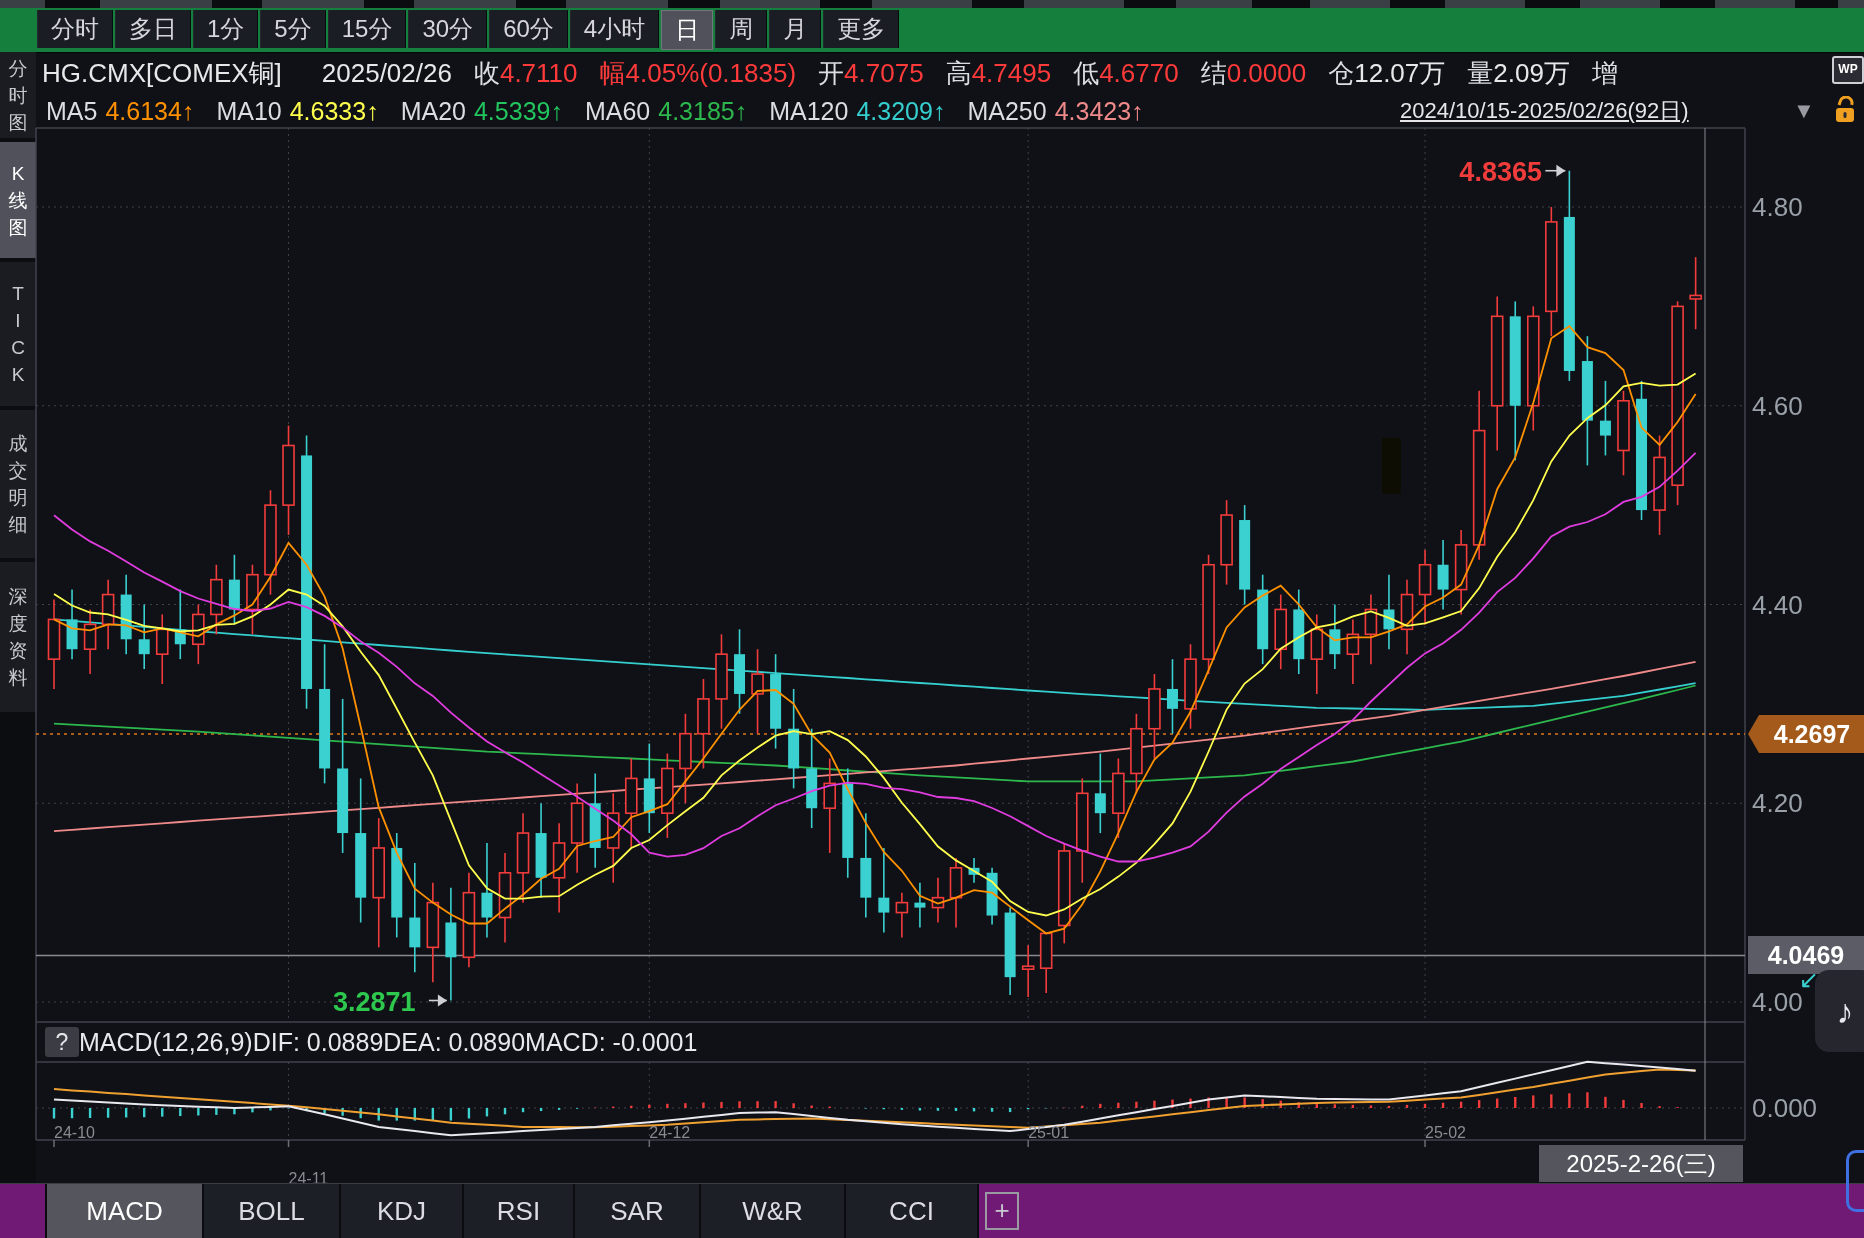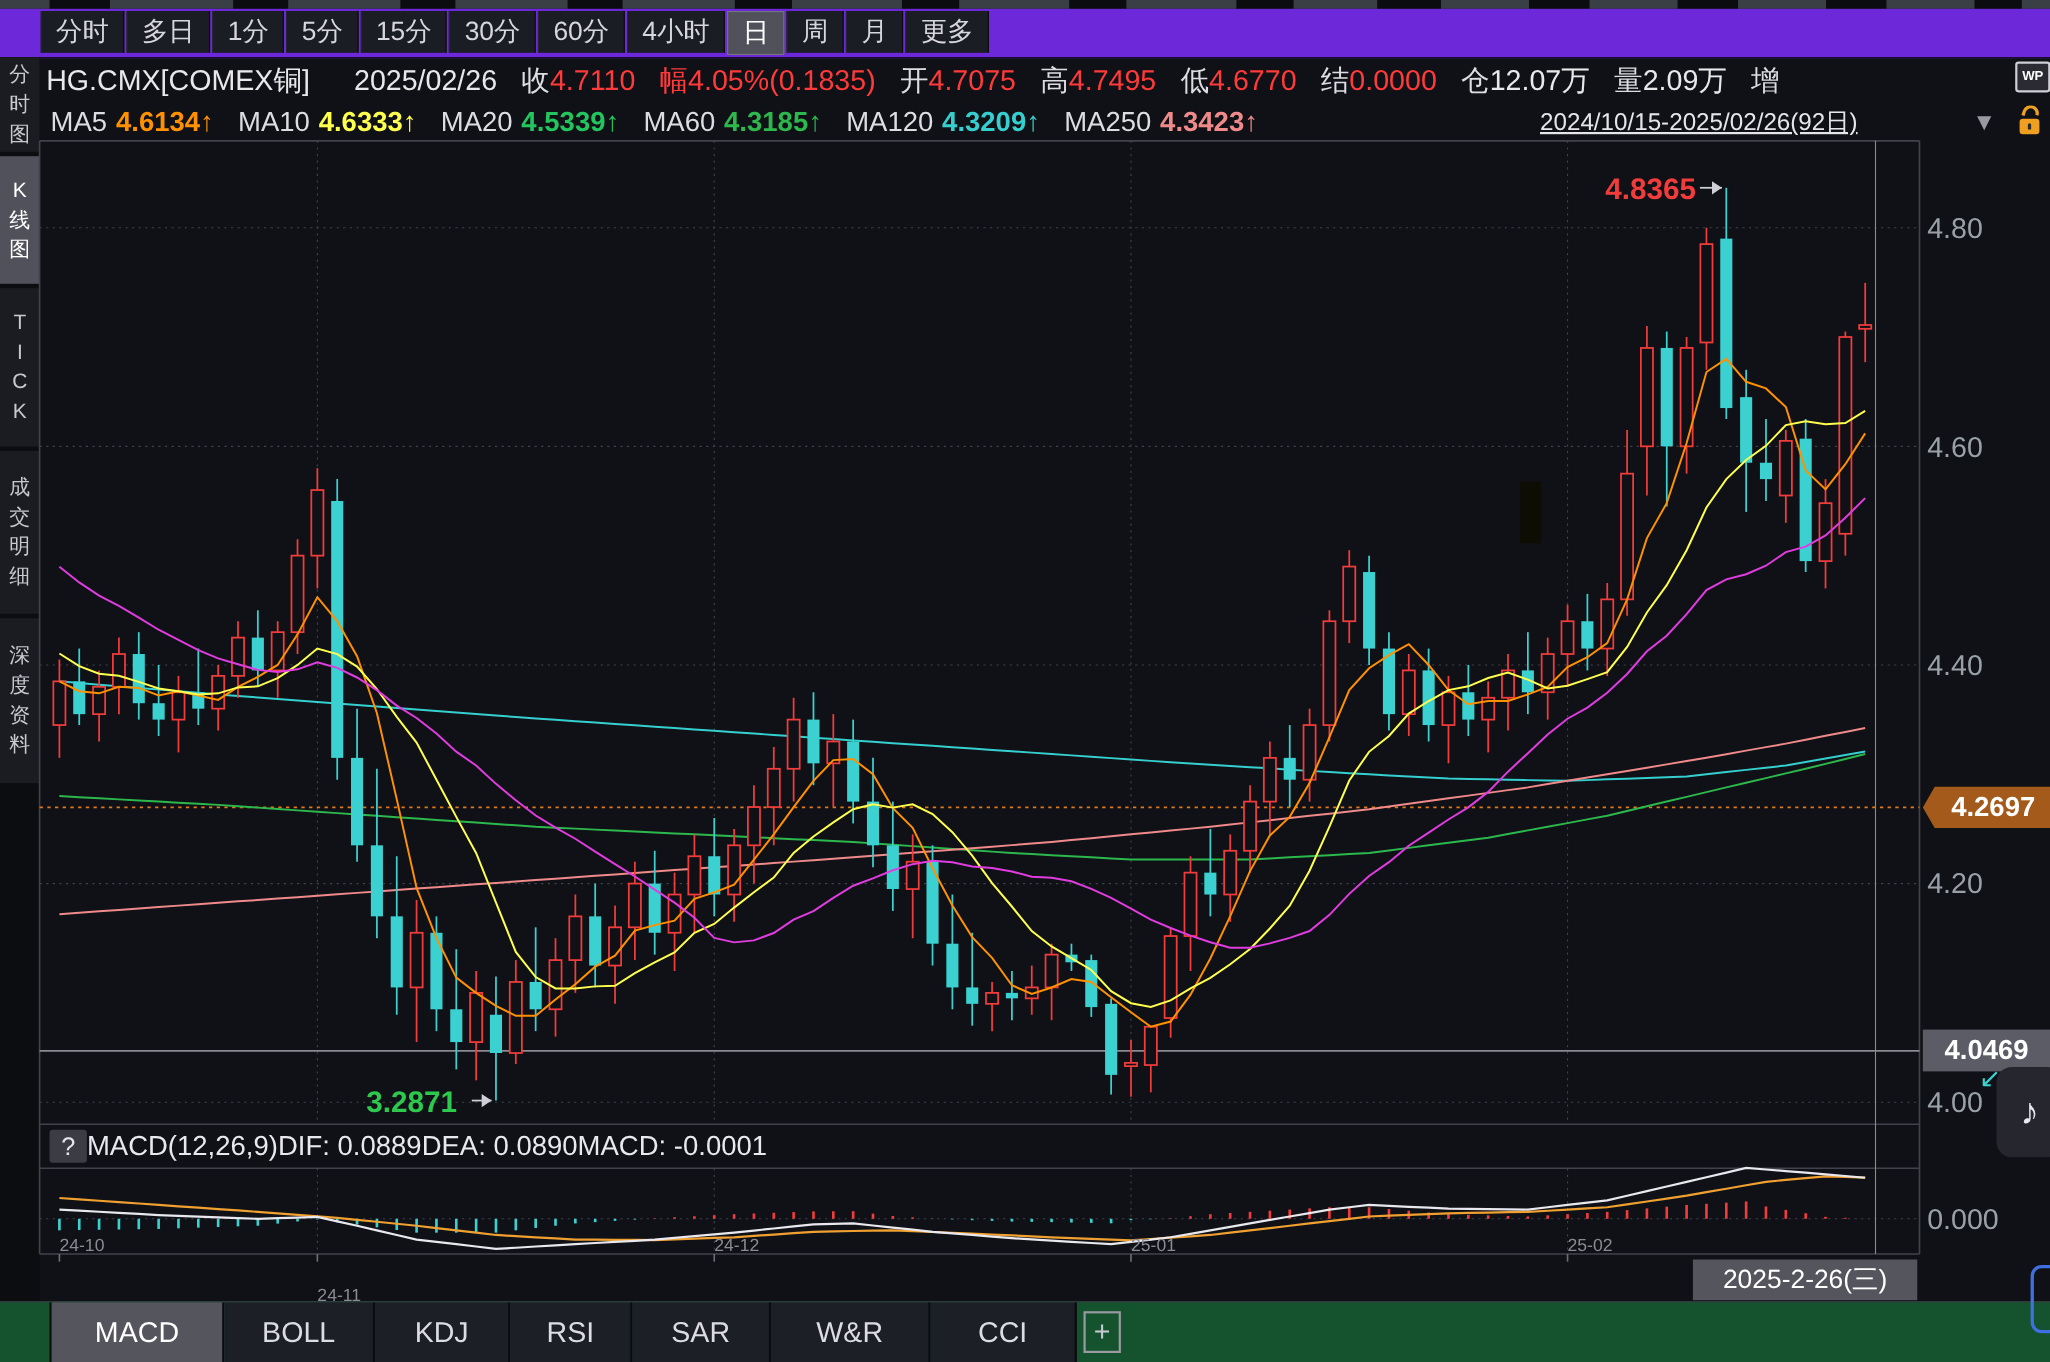--- a/index.html
+++ b/index.html
@@ -3,61 +3,61 @@
 <meta charset="utf-8">
 <style>
   html,body{margin:0;padding:0;background:#0f1116;width:1864px;height:1238px;overflow:hidden;
     font-family:"Liberation Sans","DejaVu Sans",sans-serif;-webkit-font-smoothing:antialiased;}
   #stage{position:absolute;inset:0;width:1864px;height:1238px;background:#0f1116;}
   .abs{position:absolute;}
   
   #topstrip{left:0;top:0;width:1864px;height:8px;background:#0b0c0f;}
   #topstrip .seg{position:absolute;top:0;height:8px;background:#3a3e45;}
   
-  #toolbar{left:0;top:8px;width:1864px;height:44px;background:#6d28d9;border-bottom:1px solid #06070a;display:flex;align-items:center;}
+  #toolbar{left:0;top:8px;width:1864px;height:44px;background:#15803d;border-bottom:1px solid #06070a;display:flex;align-items:center;}
   .tb-btn{height:38px;line-height:38px;padding:0 13px;margin:0 1px;color:#d6d6dc;font-size:24px;background:#1a1d23;border-left:1px solid #24272e;border-right:1px solid #0a0b0e;white-space:nowrap;cursor:default;}
   .tb-btn.active{background:#50515b;color:#ffffff;border:1px solid #73747e;}
   #tb-left{display:flex;margin-left:36px;}
   #tb-right{display:flex;margin-left:auto;margin-right:4px;align-items:center;}
   .tb-icon{color:#c8c8d0;font-size:27px;padding:0 9px;}
   
   #quoterow{left:0;top:52px;width:1864px;height:42px;display:flex;align-items:center;color:#e8e8ea;font-size:26px;white-space:nowrap;}
   #quoterow .lab{color:#dcdce2;}
   #quoterow .red{color:#ff3a3a;}
   #quoterow .fld{margin-left:22px;}
   #home-ic{color:#c8c8d0;font-size:25px;margin-left:8px;width:28px;}
   #symname{margin-left:6px;}
   #qdate{margin-left:40px;}
   #wp-ic{position:absolute;right:0;top:56px;width:28px;height:24px;background:#2b2b33;border:2px solid #cfcfd6;border-radius:3px;color:#fff;font-size:12px;font-weight:bold;text-align:center;line-height:22px;}
   
   #marow{left:0;top:94px;width:1864px;height:34px;display:flex;align-items:center;font-size:25px;white-space:nowrap;}
   .ma-item{margin-left:22px;color:#dcdce2;}
   .ma-item:first-child{margin-left:46px;}
-  .ma-val{margin-left:8px;font-weight:bold;text-align:right;}
+  .ma-val{margin-left:8px;font-weight:normal;text-align:right;}
   #ma-range{position:absolute;left:1400px;top:96px;color:#e6e6ea;font-size:22px;text-decoration:underline;}
   #ma-caret{position:absolute;left:1793px;top:98px;color:#9a9aa2;font-size:22px;}
   #ma-lock{position:absolute;left:1833px;top:96px;}
   
   #sidebar{left:0;top:52px;width:36px;height:1186px;background:#0c0d10;}
   .sb-item{width:36px;background:#1a1c21;margin-bottom:4px;display:flex;flex-direction:column;align-items:center;justify-content:center;color:#c8c8cf;font-size:19px;line-height:27px;cursor:default;}
   .sb-item.active{background:#50515b;color:#ffffff;}
   
   #chartsvg{left:0;top:0;}
   .axis-lab{position:absolute;left:1752px;color:#9aa0a8;font-size:26px;}
   .tag{position:absolute;left:1748px;width:116px;height:38px;color:#ffffff;font-size:25px;font-weight:bold;text-align:center;line-height:38px;}
   #tag-last{clip-path:polygon(0 50%,9% 0,100% 0,100% 100%,9% 100%);padding-left:6px;}
   .annot{position:absolute;font-size:27px;font-weight:bold;}
   .dt-lab{position:absolute;top:1124px;color:#8a8a92;font-size:16px;}
   #date-tag{position:absolute;left:1539px;top:1145px;width:204px;height:37px;background:#55555e;color:#ffffff;font-size:24px;text-align:center;line-height:37px;}
   
   #macdrow{left:36px;top:1024px;width:1700px;height:36px;display:flex;align-items:center;font-size:25px;}
   #macd-help{width:34px;height:30px;background:#3c3c44;border-radius:3px;color:#e6e6ea;text-align:center;line-height:30px;margin-left:9px;font-size:23px;}
   #macdrow .t{color:#e8e8ee;}
   
-  #tabbar{left:0;top:1183px;width:1864px;height:55px;background:#14532d;border-top:1px solid #3a3d45;display:flex;align-items:stretch;}
+  #tabbar{left:0;top:1183px;width:1864px;height:55px;background:#701a75;border-top:1px solid #3a3d45;display:flex;align-items:stretch;}
   .tab{background:#1d1f26;color:#dcdce2;font-size:26px;display:flex;align-items:center;justify-content:center;border-right:2px solid #0b0c10;cursor:default;}
   .tab.active{background:#55555e;color:#ffffff;}
   #tab-plus{width:40px;margin-left:6px;background:transparent;border:none;align-self:center;height:40px;}
   #tab-plus .box{width:30px;height:34px;border:2px solid #9a9aa2;color:#c8c8d0;font-size:26px;line-height:32px;text-align:center;}
   
   #note-widget{position:absolute;left:1815px;top:970px;width:60px;height:82px;background:#26262e;border-radius:14px;color:#e8e8ee;font-size:34px;display:flex;align-items:center;justify-content:center;}
   #dl-arrow{position:absolute;left:1799px;top:966px;color:#3bd1d1;font-size:24px;}
   #blue-sliver{position:absolute;left:1846px;top:1150px;width:30px;height:56px;border:3px solid #3f6fe0;border-radius:10px;}
 </style>
 </head>

